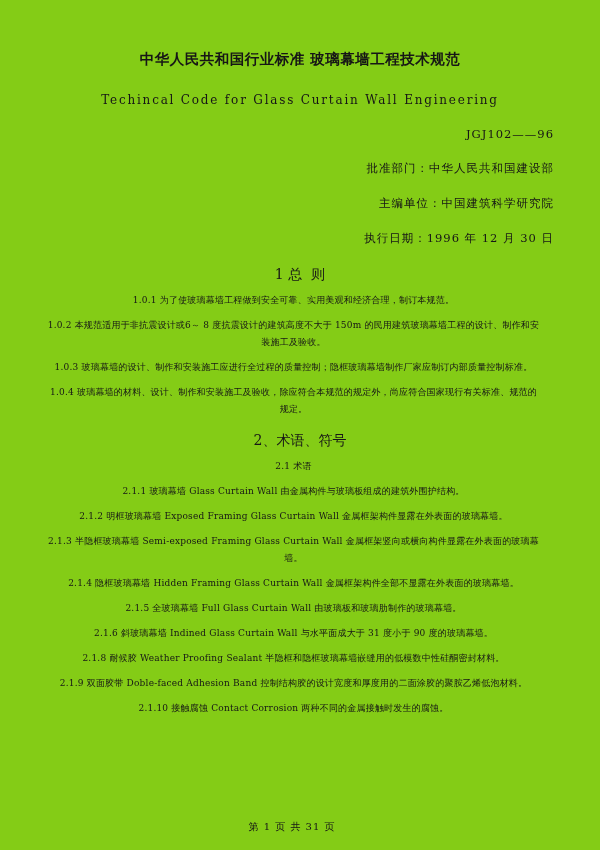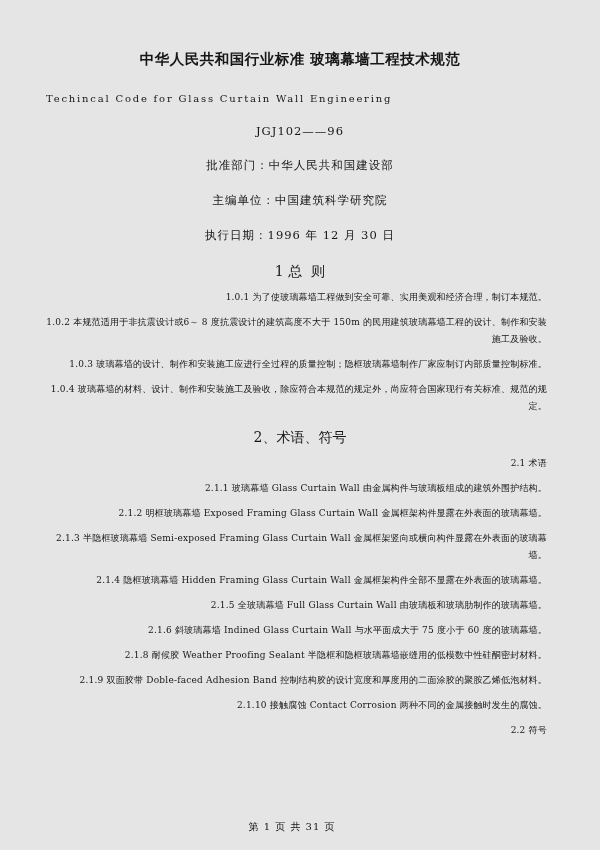--- a/index.html
+++ b/index.html
@@ -5,62 +5,63 @@
   html, body {
     margin: 0;
     padding: 0;
     background: #ffffff;
   }
   .page {
     position: relative;
     width: 600px;
     height: 850px;
     box-sizing: border-box;
-    background: #e5e5e5;
+    background: #84cc16;
     color: #161616;
     padding: 38px 46px 14px 46px;
     overflow: hidden;
     font-family: "DejaVu Serif", "Liberation Serif", serif;
   }
   .doc-title {
     margin: 12px 0 0 0;
     text-align: center;
     font-size: 14.5px;
     font-weight: bold;
     letter-spacing: 0.5px;
     white-space: pre-wrap;
   }
   .doc-subtitle {
     margin-top: 24px;
-    font-size: 10px;
+    text-align: center;
+    font-size: 12px;
     letter-spacing: 1.8px;
     white-space: pre-wrap;
   }
   .doc-meta {
     margin-top: 20px;
-    text-align: center;
+    text-align: right;
     font-size: 11.5px;
     letter-spacing: 1px;
     white-space: pre-wrap;
   }
   .chapter-heading {
     margin: 20px 0 8px 0;
     text-align: center;
     font-size: 14px;
     white-space: pre-wrap;
   }
   .chapter-heading.second {
     margin-top: 14px;
   }
   p.clause {
-    margin: 0 7px 8px 0;
+    margin: 0 13px 8px 0;
     font-size: 9px;
     line-height: 17px;
     letter-spacing: 0.2px;
-    text-align: right;
+    text-align: center;
     white-space: pre-wrap;
   }
   .footer {
     position: absolute;
     left: 0;
     right: 16px;
     bottom: 16px;
     text-align: center;
     font-size: 10px;
     letter-spacing: 1px;
@@ -87,22 +88,21 @@
 
   <div class="chapter-heading second">2、术语、符号</div>
 
   <p class="clause">2.1 术语</p>
 
   <p class="clause">2.1.1 玻璃幕墙 Glass Curtain Wall 由金属构件与玻璃板组成的建筑外围护结构。</p>
   <p class="clause">2.1.2 明框玻璃幕墙 Exposed Framing Glass Curtain Wall 金属框架构件显露在外表面的玻璃幕墙。</p>
   <p class="clause">2.1.3 半隐框玻璃幕墙 Semi-exposed Framing Glass Curtain Wall 金属框架竖向或横向构件显露在外表面的玻璃幕墙。</p>
   <p class="clause">2.1.4 隐框玻璃幕墙 Hidden Framing Glass Curtain Wall 金属框架构件全部不显露在外表面的玻璃幕墙。</p>
   <p class="clause">2.1.5 全玻璃幕墙 Full Glass Curtain Wall 由玻璃板和玻璃肋制作的玻璃幕墙。</p>
-  <p class="clause">2.1.6 斜玻璃幕墙 Indined Glass Curtain Wall 与水平面成大于 75 度小于 60 度的玻璃幕墙。</p>
+  <p class="clause">2.1.6 斜玻璃幕墙 Indined Glass Curtain Wall 与水平面成大于 31 度小于 90 度的玻璃幕墙。</p>
   <p class="clause">2.1.8 耐候胶 Weather Proofing Sealant 半隐框和隐框玻璃幕墙嵌缝用的低模数中性硅酮密封材料。</p>
   <p class="clause">2.1.9 双面胶带 Doble-faced Adhesion Band 控制结构胶的设计宽度和厚度用的二面涂胶的聚胺乙烯低泡材料。</p>
   <p class="clause">2.1.10 接触腐蚀 Contact Corrosion 两种不同的金属接触时发生的腐蚀。</p>
 
-  <p class="clause">2.2 符号</p>
 
   <div class="footer">第 1 页 共 31 页</div>
 
 </div>
 
 </body></html>

